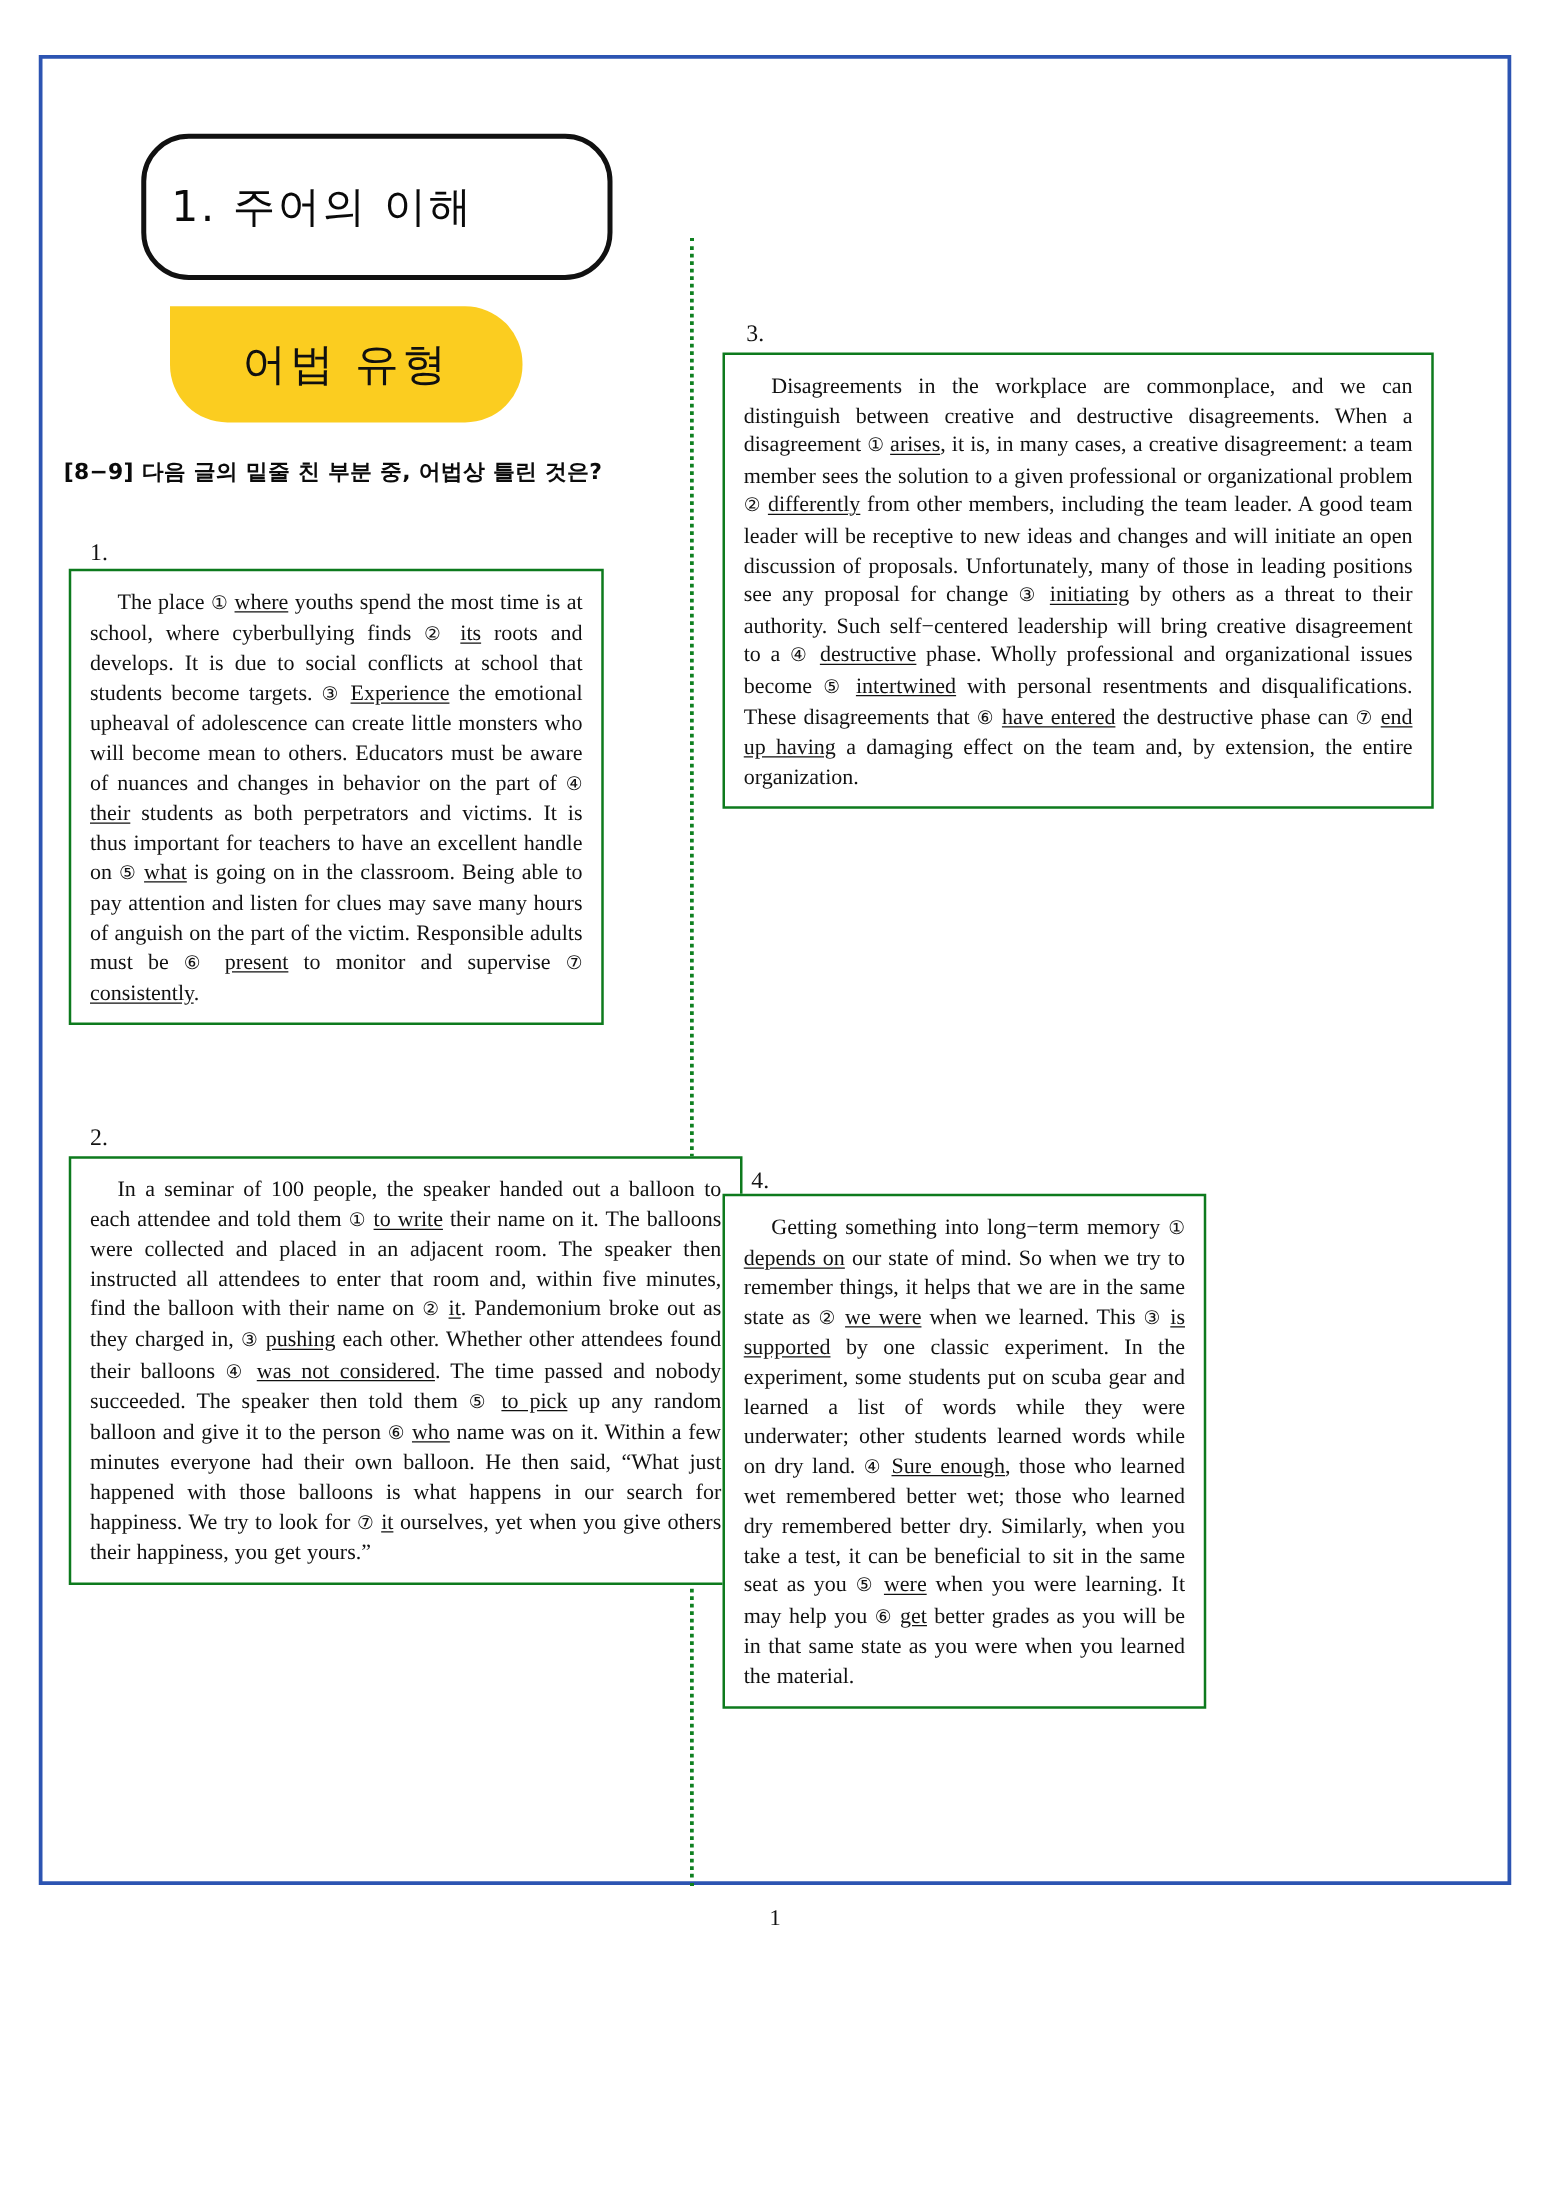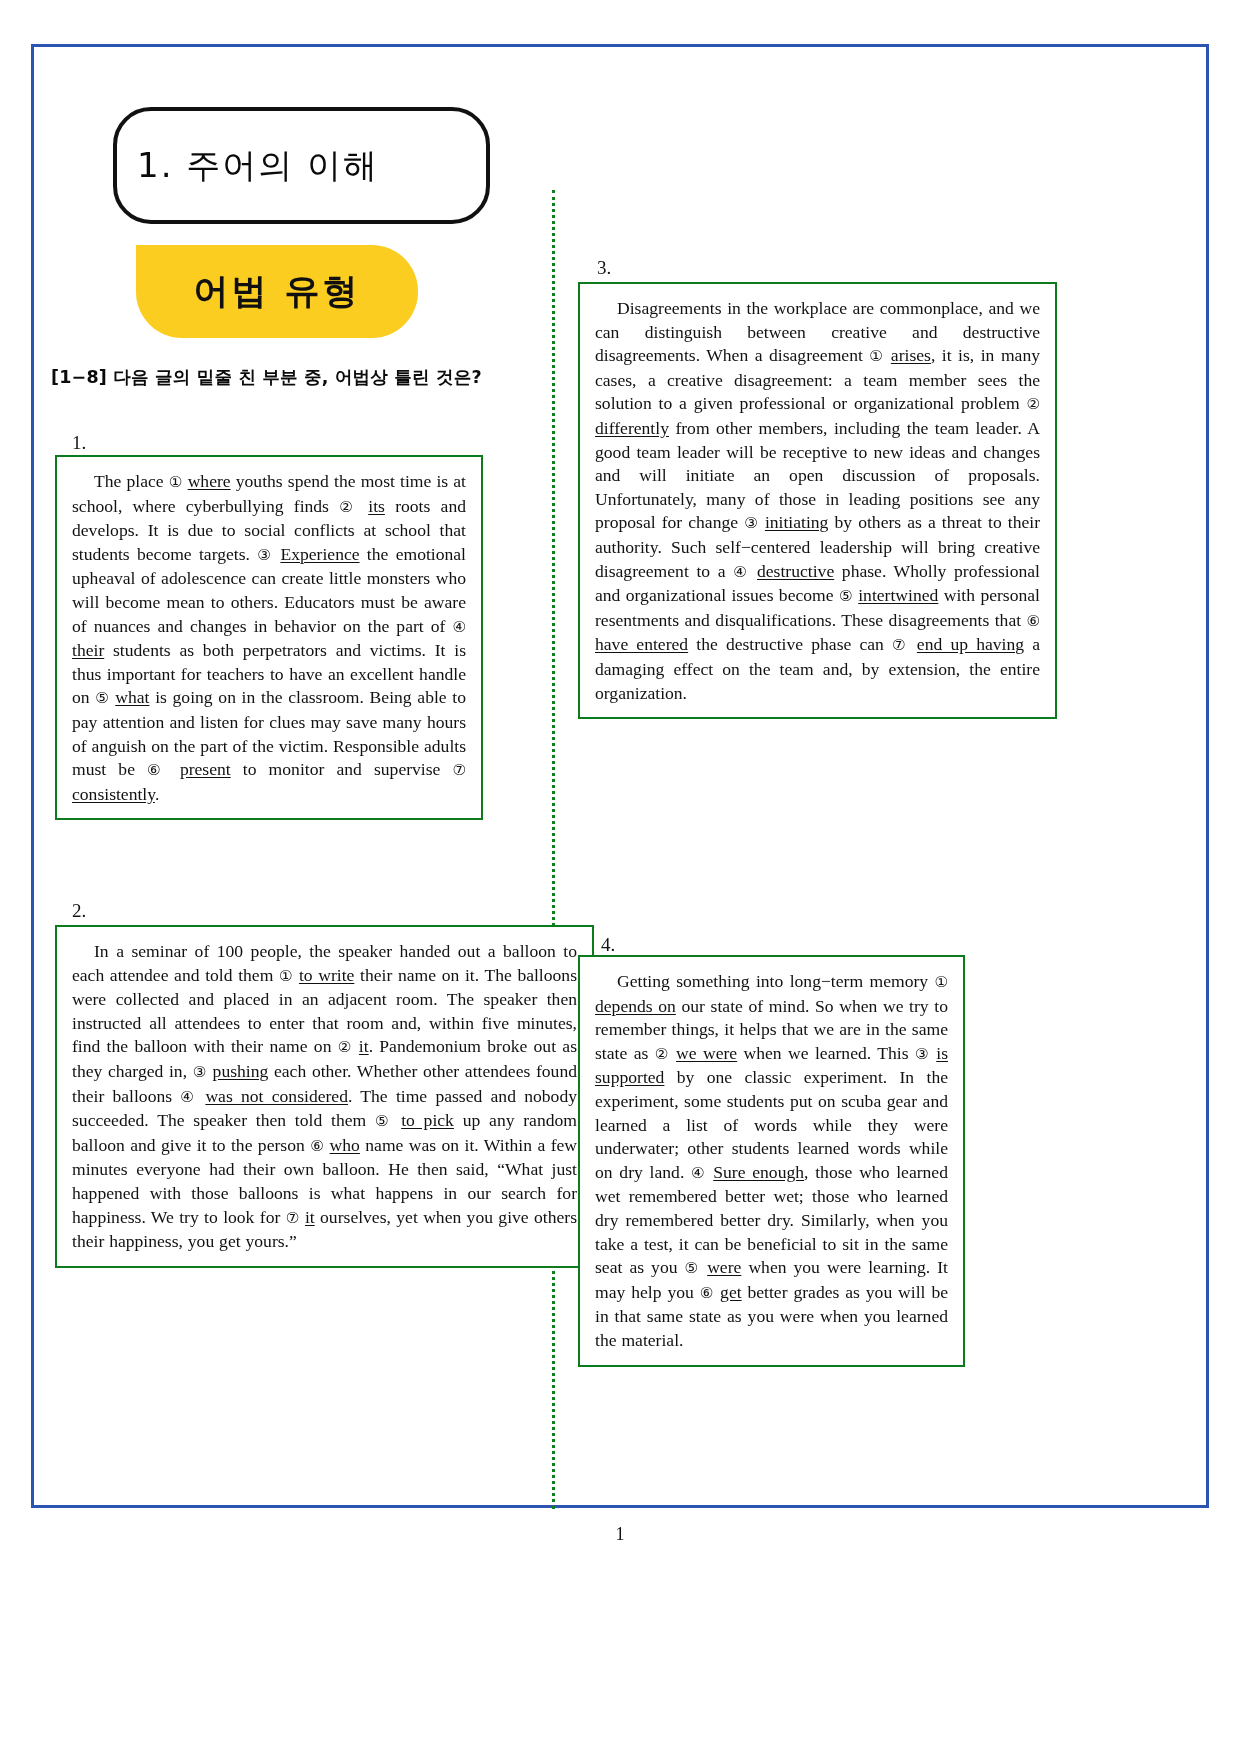--- a/index.html
+++ b/index.html
@@ -47,21 +47,21 @@
     left: 136px; top: 245px;
     width: 282px; height: 93px;
     background: #fbcd20;
     border-radius: 0 46px 46px 46px;
     display: flex;
     align-items: center;
     justify-content: center;
   }
   .badge-text {
     font-family: "DejaVu Sans", "Liberation Sans", sans-serif;
-    font-weight: bold;
+    font-weight: normal;
     font-size: 35px;
     color: #101010;
     letter-spacing: 3px;
   }
 
   .directive {
     position: absolute;
     left: 51px; top: 365px;
     width: 500px;
     font-family: "DejaVu Sans", "Liberation Sans", sans-serif;
@@ -108,21 +108,21 @@
   .cnum { font-family: "DejaVu Sans", "Liberation Sans", sans-serif; font-size: 15px; }
 
   
   #q1-num { left: 72px;  top: 432px; }
   #q1-box { left: 55px;  top: 455px; width: 428px; }
 
   #q2-num { left: 72px;  top: 900px; }
   #q2-box { left: 55px;  top: 925px; width: 539px; }
 
   #q3-num { left: 597px; top: 257px; }
-  #q3-box { left: 578px; top: 282px; width: 479px; }
+  #q3-box { left: 578px; top: 282px; width: 569px; }
 
   #q4-num { left: 601px; top: 934px; }
   #q4-box { left: 578px; top: 955px; width: 387px; }
 
   
   .page-number {
     position: absolute;
     left: 0; top: 1524px;
     width: 1240px;
     text-align: center;
@@ -137,21 +137,21 @@
 <div class="page-frame"></div>
 
 <div class="title-box">
   <span class="title-text">1. 주어의 이해</span>
 </div>
 
 <div class="badge">
   <span class="badge-text">어법 유형</span>
 </div>
 
-<div class="directive">[1−8] 다음 글의 밑줄 친 부분 중, 어법상 틀린 것은?</div>
+<div class="directive">[8−9] 다음 글의 밑줄 친 부분 중, 어법상 틀린 것은?</div>
 
 <div class="divider"></div>
 
 <div class="qnum" id="q1-num">1.</div>
 <div class="qbox" id="q1-box">
   <p>  The place <span class="cnum">①</span> <u>where</u> youths spend the most time is at school, where cyberbullying finds <span class="cnum">②</span> <u>its</u> roots and develops. It is due to social conflicts at school that students become targets. <span class="cnum">③</span> <u>Experience</u> the emotional upheaval of adolescence can create little monsters who will become mean to others. Educators must be aware of nuances and changes in behavior on the part of <span class="cnum">④</span> <u>their</u> students as both perpetrators and victims. It is thus important for teachers to have an excellent handle on <span class="cnum">⑤</span> <u>what</u> is going on in the classroom. Being able to pay attention and listen for clues may save many hours of anguish on the part of the victim. Responsible adults must be <span class="cnum">⑥</span> <u>present</u> to monitor and supervise <span class="cnum">⑦</span> <u>consistently</u>.</p>
 </div>
 
 <div class="qnum" id="q2-num">2.</div>
 <div class="qbox" id="q2-box">

